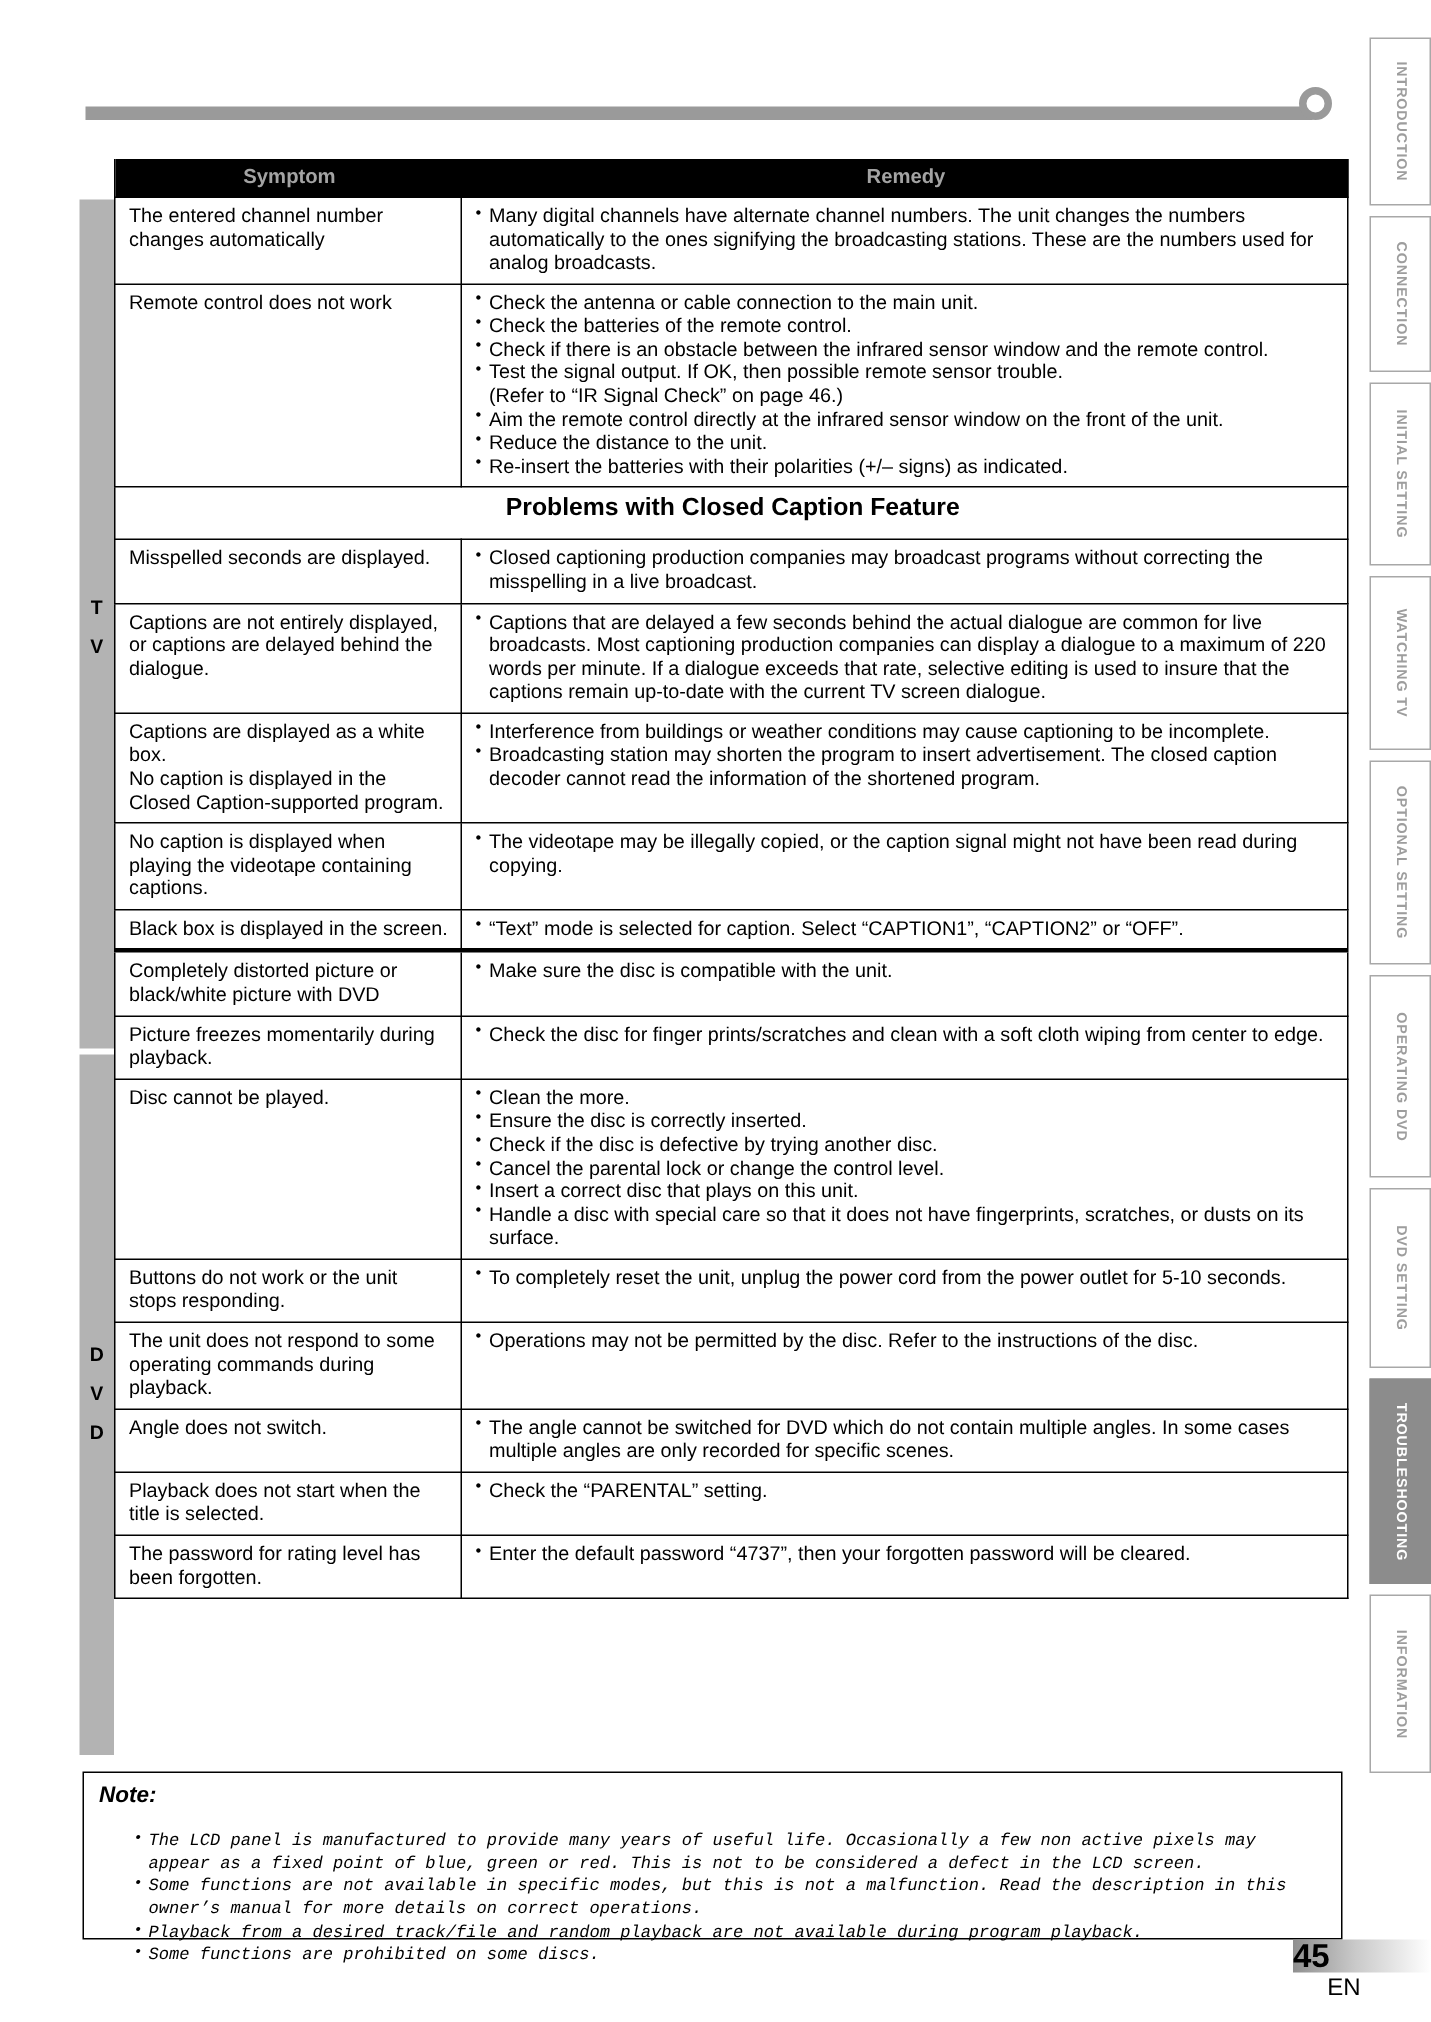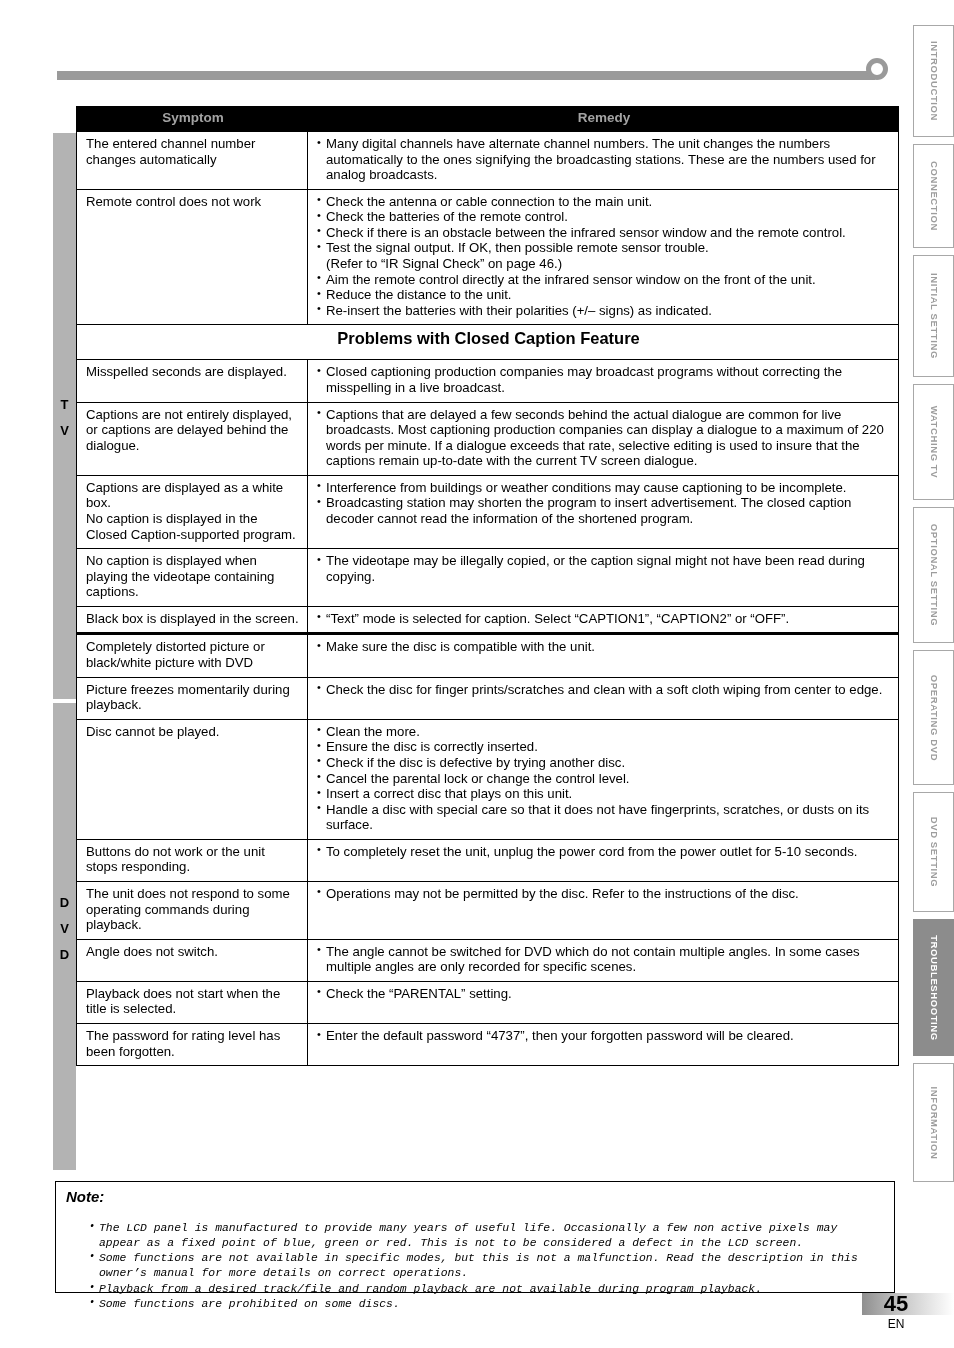--- a/index.html
+++ b/index.html
@@ -202,32 +202,31 @@
     top: 1293px;
     width: 92px;
     height: 22px;
     background: linear-gradient(to right, #8f8f8f 0%, #c9c9c9 45%, #ffffff 100%);
   }
   #pagenum {
     position: absolute;
     left: 862px;
     top: 1291px;
     width: 68px;
-    text-align: center;
     font-size: 22px;
     font-weight: bold;
     color: #000;
   }
   #pagelang {
     position: absolute;
     left: 862px;
     top: 1317px;
     width: 68px;
     text-align: center;
-    font-size: 12px;
+    font-size: 16px;
     color: #000;
   }
 </style>
 </head>
 <body>
 
 <div id="topbar"></div>
 <div id="topbar-ring"></div>
 
 <div class="sideband" id="sideband-tv"></div>

